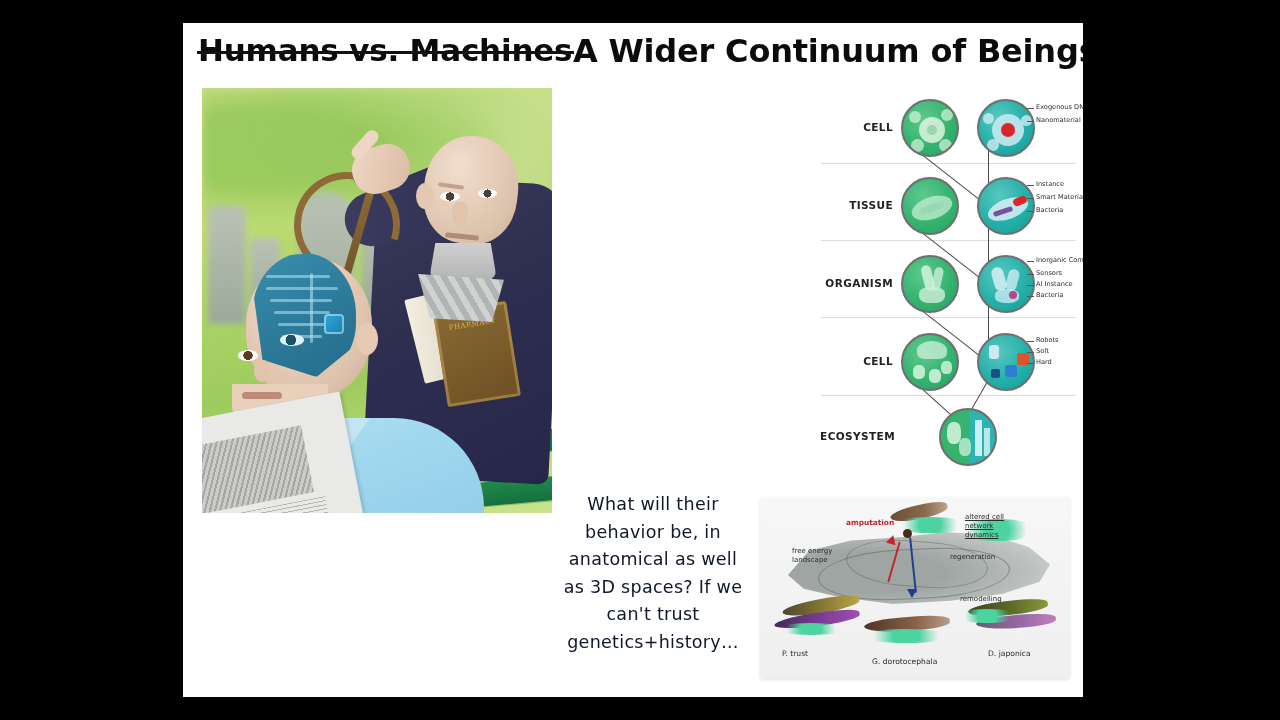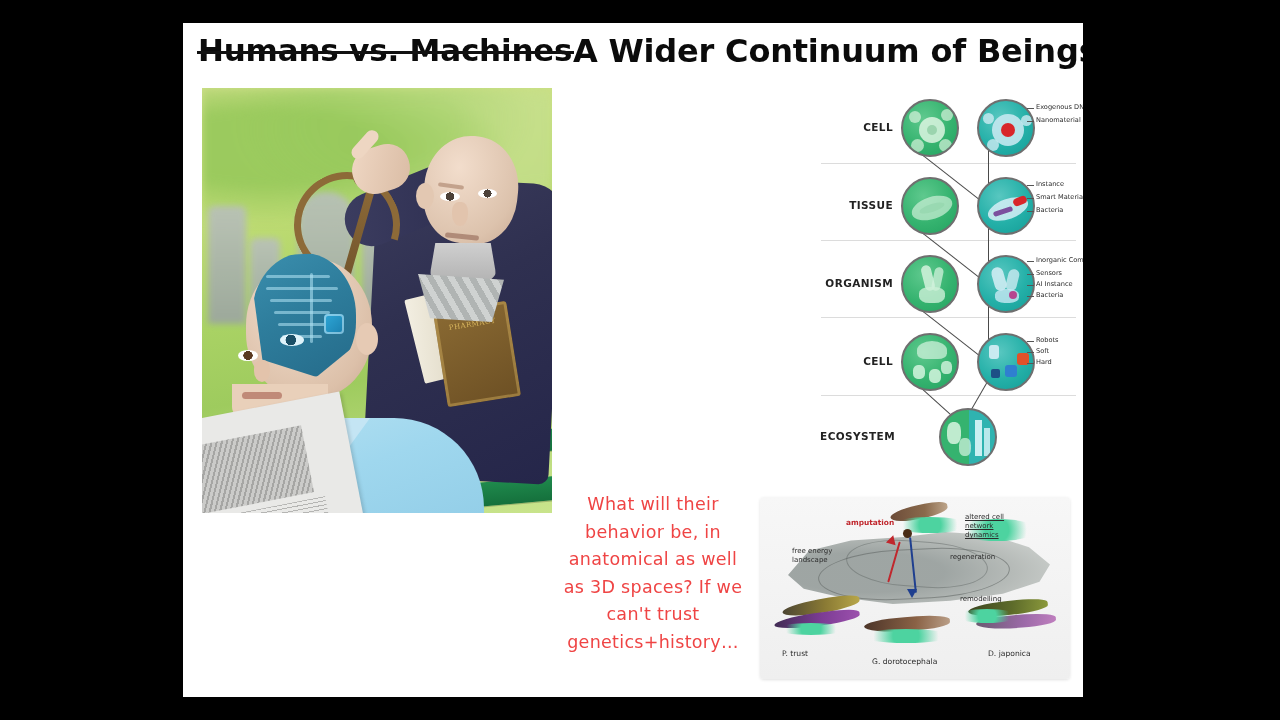--- a/index.html
+++ b/index.html
@@ -133,21 +133,21 @@
   .node.nat{background:radial-gradient(circle at 38% 32%,#5fc98e 0%,#35b36f 55%,#23a160 100%);}
   .node.eng{background:radial-gradient(circle at 38% 32%,#58c7c0 0%,#24b0a8 55%,#149c96 100%);}
   .node.eco{background:linear-gradient(90deg,#35b36f 0 52%,#2fb3b0 52% 100%);}
   .inner{position:absolute;}
   .conn{position:absolute;background:#4a4a4a;height:1.2px;transform-origin:0 0;}
   .callout{position:absolute;font-family:"DejaVu Sans",sans-serif;font-size:6.6px;color:#2b2b2b;white-space:nowrap;}
   .tick{position:absolute;width:7px;height:1px;background:#555;}
 
   
   #caption{position:absolute;left:380px;top:468px;width:180px;text-align:center;
-      color:#ef4444;font-family:"DejaVu Sans",sans-serif;font-size:17.5px;line-height:27.5px;
+      color:#0f172a;font-family:"DejaVu Sans",sans-serif;font-size:17.5px;line-height:27.5px;
       letter-spacing:.3px;}
 
   
   #planaria{position:absolute;left:577px;top:474px;width:310px;height:182px;
       background:linear-gradient(180deg,#f7f7f7,#efefef);border-radius:4px;box-shadow:0 1px 3px rgba(0,0,0,.12);overflow:hidden;}
   #land{position:absolute;left:28px;top:28px;width:262px;height:86px;
       background:radial-gradient(ellipse at 30% 55%,#9aa19f 0 30%,#b4b9b6 58%,#dfe2df 100%);
       clip-path:polygon(0% 58%,8% 30%,24% 18%,44% 14%,60% 8%,78% 12%,92% 26%,100% 46%,96% 66%,82% 80%,62% 88%,40% 92%,20% 84%,6% 74%);
       opacity:.95;}
   #land-ridge{position:absolute;left:58px;top:52px;width:190px;height:48px;

